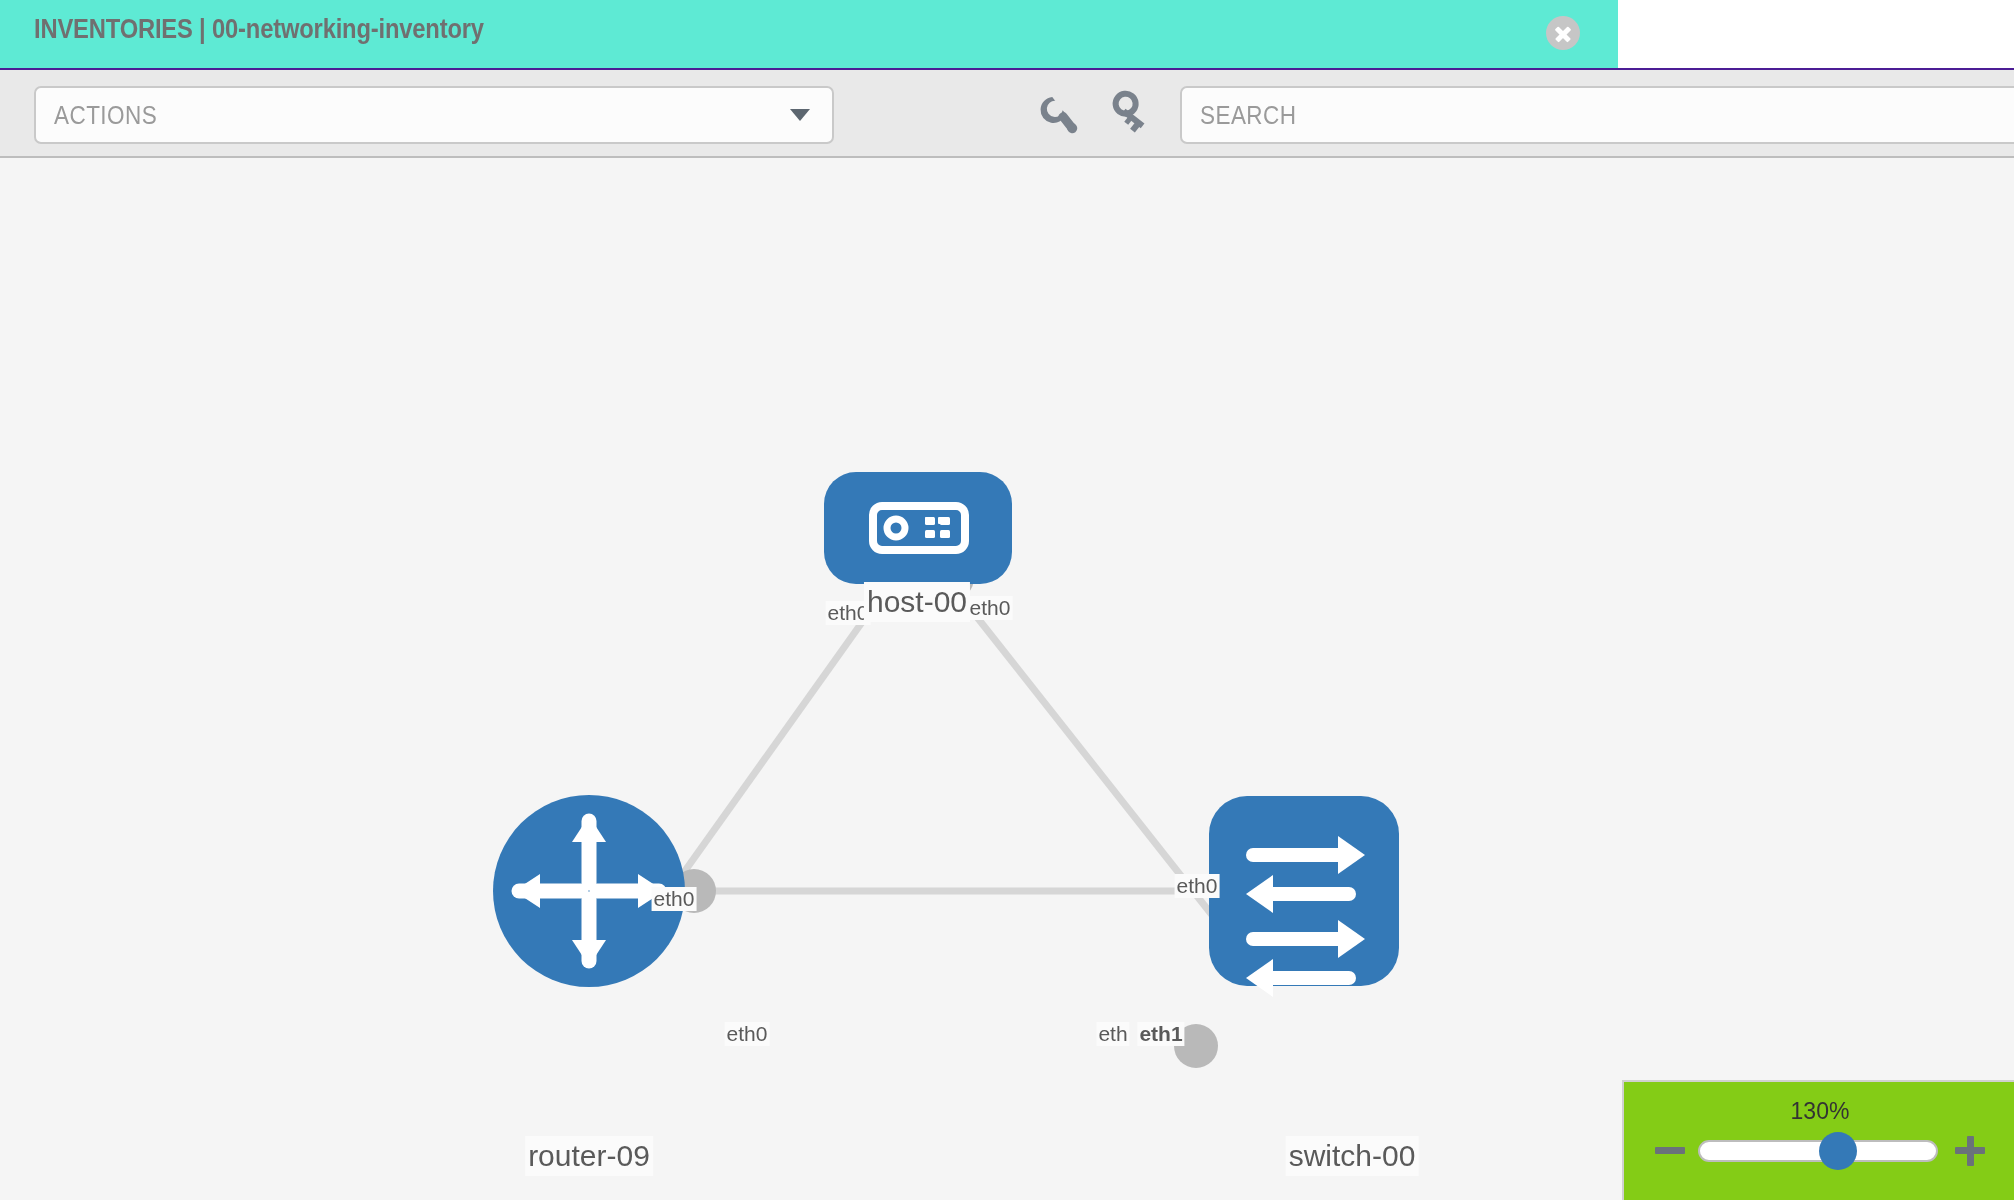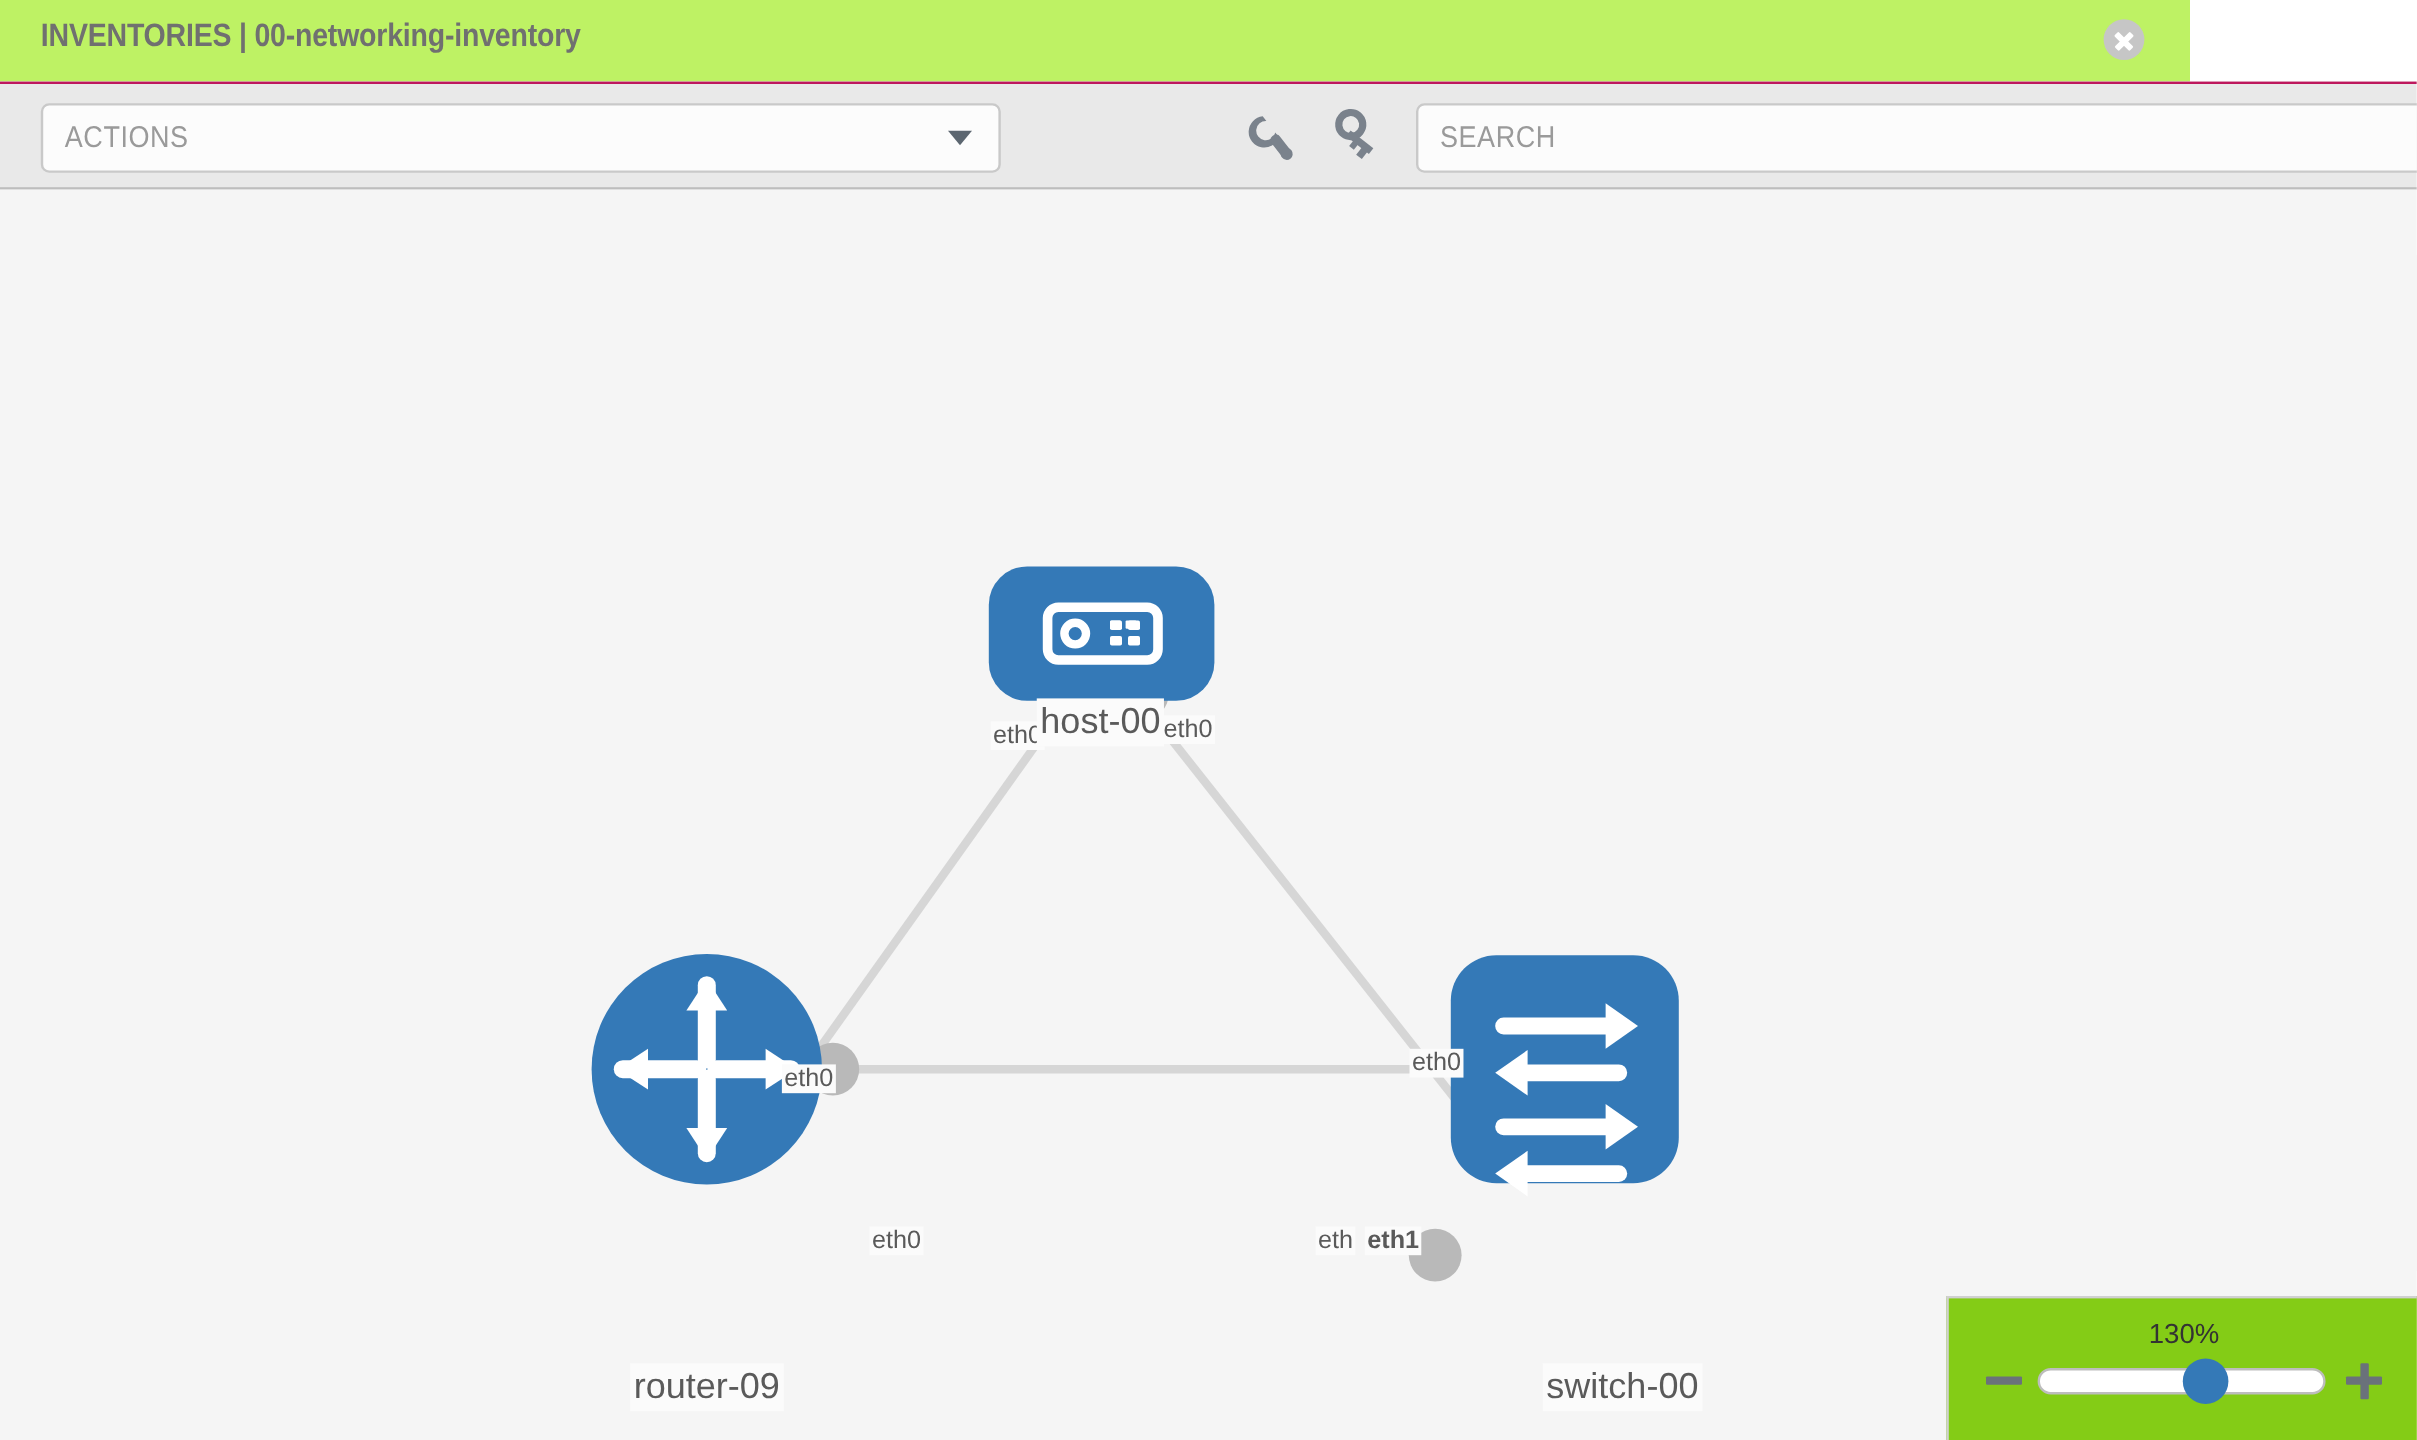--- a/index.html
+++ b/index.html
@@ -12,23 +12,23 @@
     height: 1200px;
     font-family: "Liberation Sans", sans-serif;
     overflow: hidden;
     position: relative;
   }
 
   
   .header {
     position: absolute;
     left: 0; top: 0;
-    width: 1825px;
+    width: 1618px;
     height: 68px;
-    background: #bef264;
+    background: #5eead4;
     box-sizing: border-box;
   }
   .page-title {
     position: absolute;
     left: 34px;
     top: 14px;
     font-size: 27px;
     font-weight: bold;
     color: #707070;
     letter-spacing: -0.2px;
@@ -60,21 +60,21 @@
   .close-icon::before { transform: rotate(45deg); }
   .close-icon::after  { transform: rotate(-45deg); }
 
   
   .toolbar {
     position: absolute;
     left: 0; top: 68px;
     width: 2014px;
     height: 90px;
     background: #e9e9e9;
-    border-top: 2px solid #be185d;
+    border-top: 2px solid #4c1d95;
     border-bottom: 2px solid #bdbdbd;
     box-sizing: border-box;
   }
   .select-box {
     position: absolute;
     background: #fcfcfc;
     border: 2px solid #c9c9c9;
     border-radius: 7px;
     box-sizing: border-box;
     cursor: pointer;

